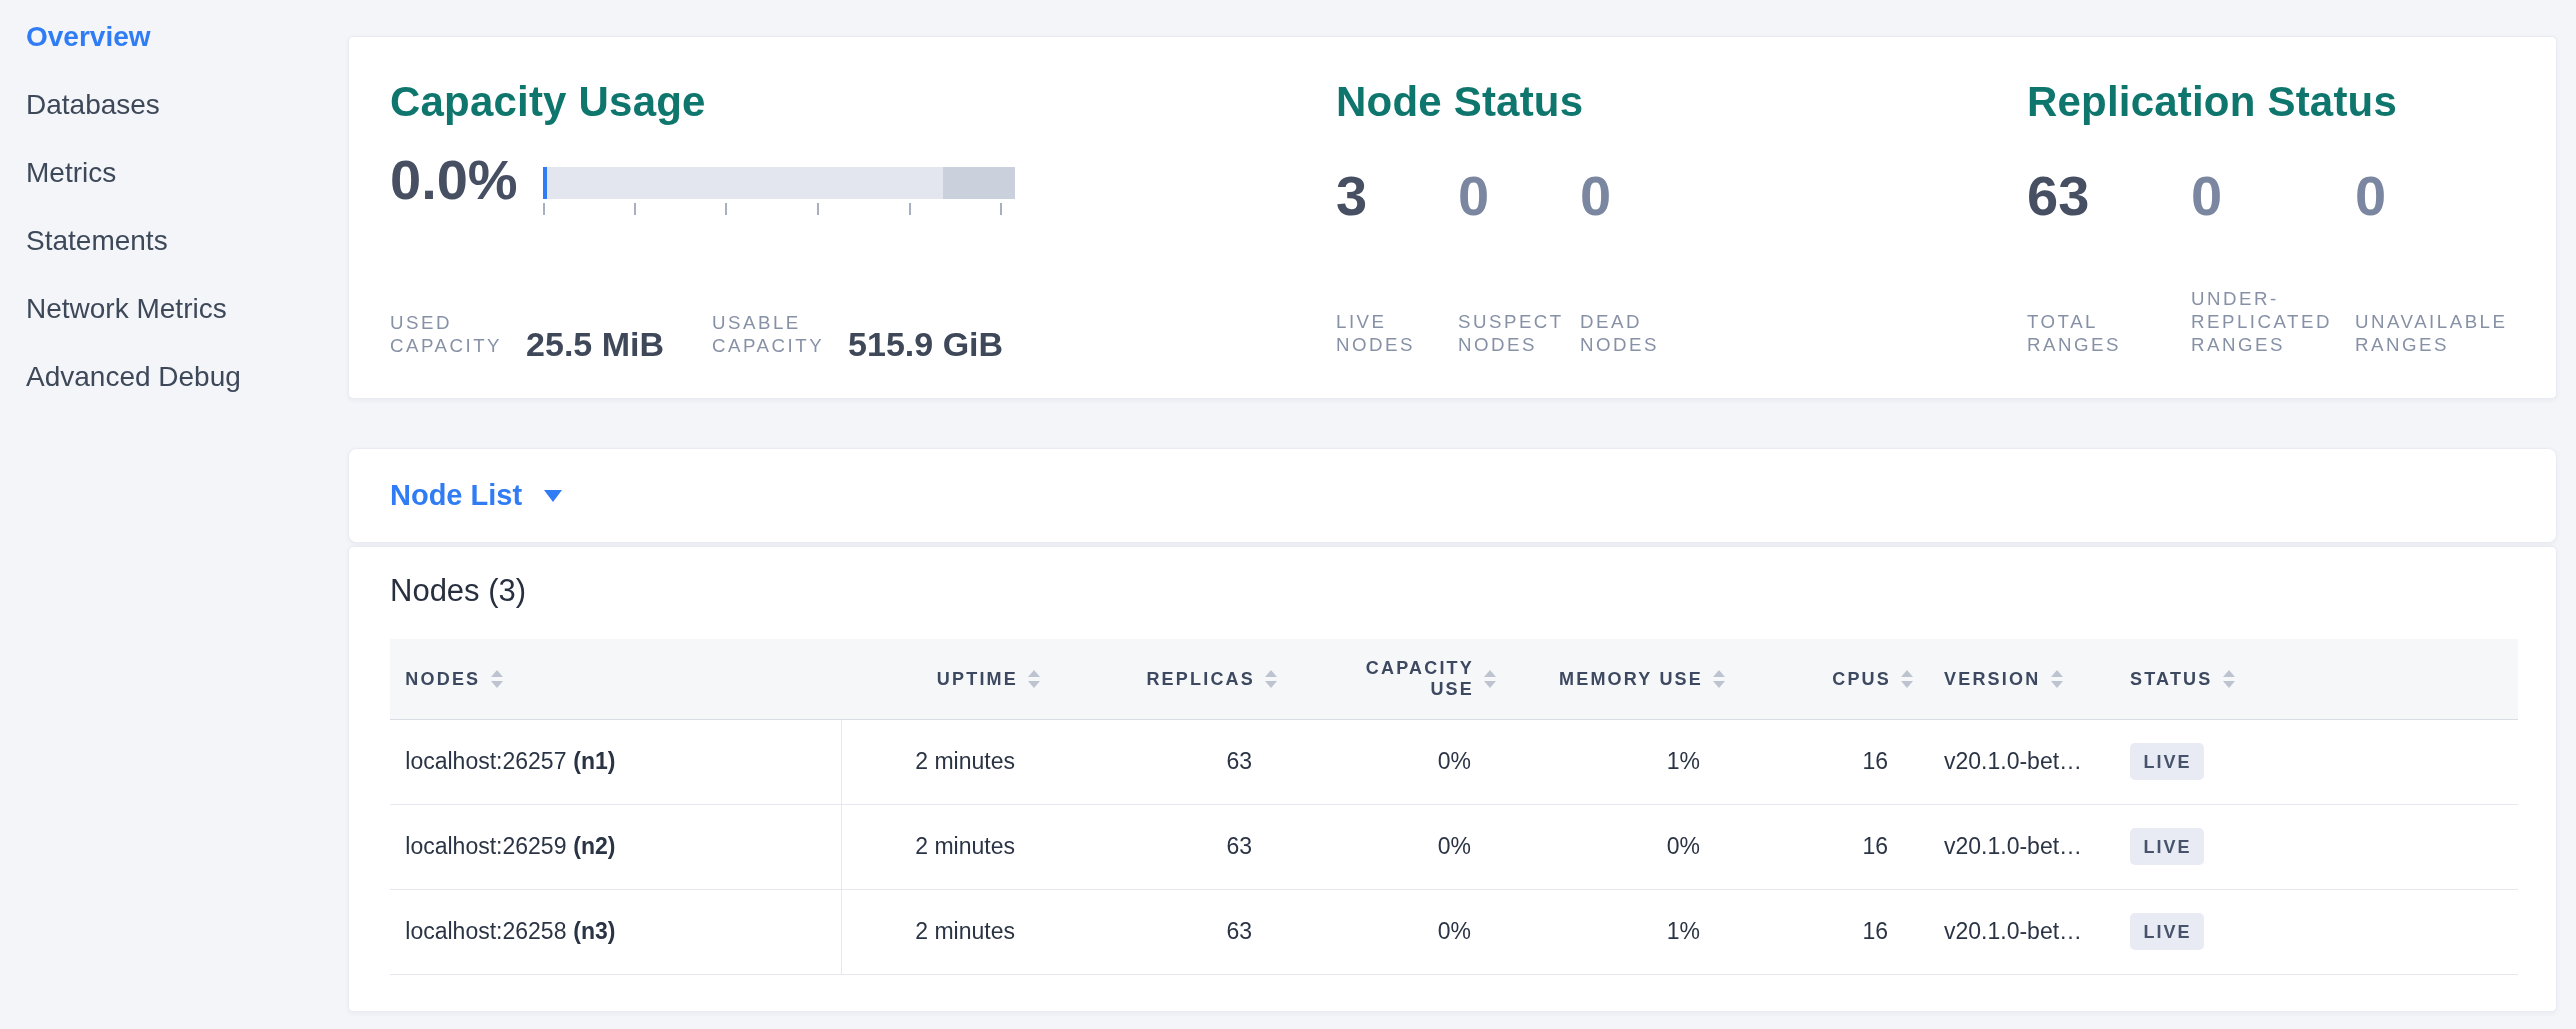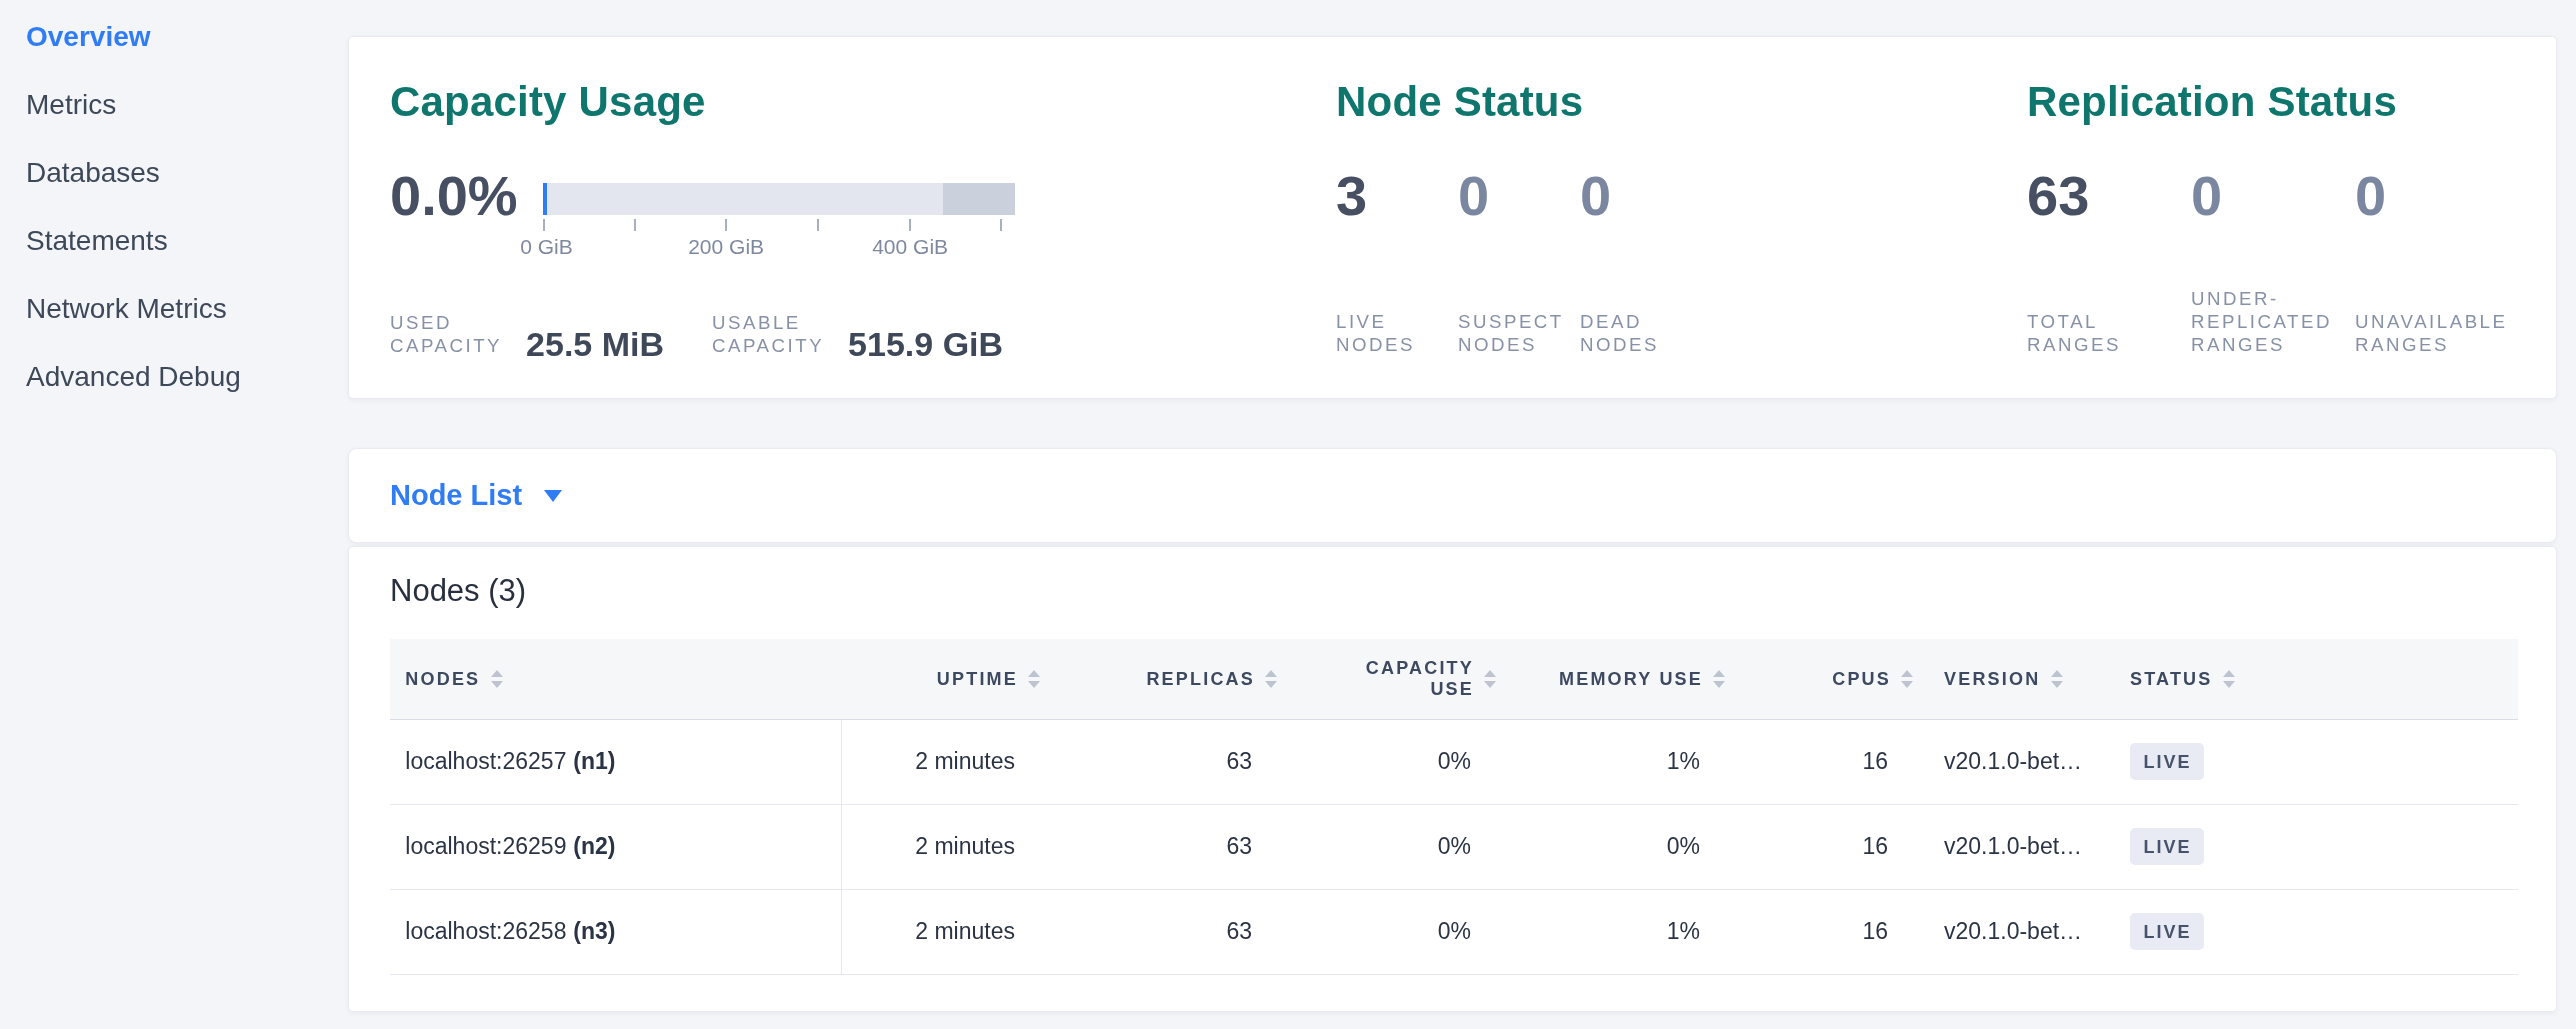--- a/index.html
+++ b/index.html
@@ -30,21 +30,21 @@
   .card-top { margin-top:36px; height:363px; position:relative; }
   .section { position:absolute; top:41px; }
   .sec-capacity    { left:41px;  width:934px; }
   .sec-nodestatus  { left:987px; width:645px; }
   .sec-replication { left:1678px; width:526px; }
   .section h2 { font-size:42px; font-weight:700; color:#0f766e; letter-spacing:0.2px; }
 
   .big { font-size:56px; font-weight:600; color:#475063; line-height:1; }
   .big.dim { color:#7b87a0; }
 
-  .gauge-row { position:absolute; top:90px; left:0; display:flex; }
+  .gauge-row { position:absolute; top:74px; left:0; display:flex; }
   .bar-block { margin-left:25.5px; position:relative; width:472px; }
   .bar { margin-top:15.3px; height:32px; background:#e3e6ee; position:relative; }
   .bar-dark { position:absolute; right:0; top:0; width:72px; height:100%; background:#cbd1dc; }
   .bar-used { position:absolute; left:0; top:0; width:3.4px; height:100%; background:#2f7cf5; }
   .ticks { position:relative; height:13.6px; margin-top:2.5px; }
   .tick { position:absolute; top:1.7px; width:1.7px; height:12px; background:#a7afc1; }
   .tick-labels { position:relative; height:24px; margin-top:3.4px; }
   .tlabel { position:absolute; transform:translateX(-50%); font-size:21px; color:#7e89a0; white-space:nowrap; }
 
   .cap-stats { position:absolute; top:233px; left:0; display:flex; align-items:flex-end; }
@@ -96,22 +96,22 @@
     display:inline-block; background:#e8ebf3; color:#46536b;
     font-size:18px; font-weight:700; letter-spacing:2px;
     padding:8.5px 12px 7.6px 13.6px; border-radius:5.1px;
   }
 </style>
 </head>
 <body>
 
 <nav class="sidebar">
   <div class="side-item active">Overview</div>
+  <div class="side-item">Databases</div>
   <div class="side-item">Metrics</div>
-  <div class="side-item">Databases</div>
   <div class="side-item">Statements</div>
   <div class="side-item">Network Metrics</div>
   <div class="side-item">Advanced Debug</div>
 </nav>
 
 <div class="main">
 
   <div class="card card-top">
 
     <div class="section sec-capacity">
@@ -123,25 +123,20 @@
             <div class="bar-dark"></div>
             <div class="bar-used"></div>
           </div>
           <div class="ticks">
             <div class="tick" style="left:0px"></div>
             <div class="tick" style="left:91px"></div>
             <div class="tick" style="left:182px"></div>
             <div class="tick" style="left:274px"></div>
             <div class="tick" style="left:366px"></div>
             <div class="tick" style="left:457px"></div>
-          </div>
-          <div class="tick-labels">
-            <div class="tlabel" style="left:3.4px">0 GiB</div>
-            <div class="tlabel" style="left:183px">200 GiB</div>
-            <div class="tlabel" style="left:367px">400 GiB</div>
           </div>
         </div>
       </div>
       <div class="cap-stats">
         <div class="cap-stat">
           <div class="stat-label">
             <div>USED</div>
             <div>CAPACITY</div>
           </div>
           <div class="cap-value">25.5 MiB</div>

